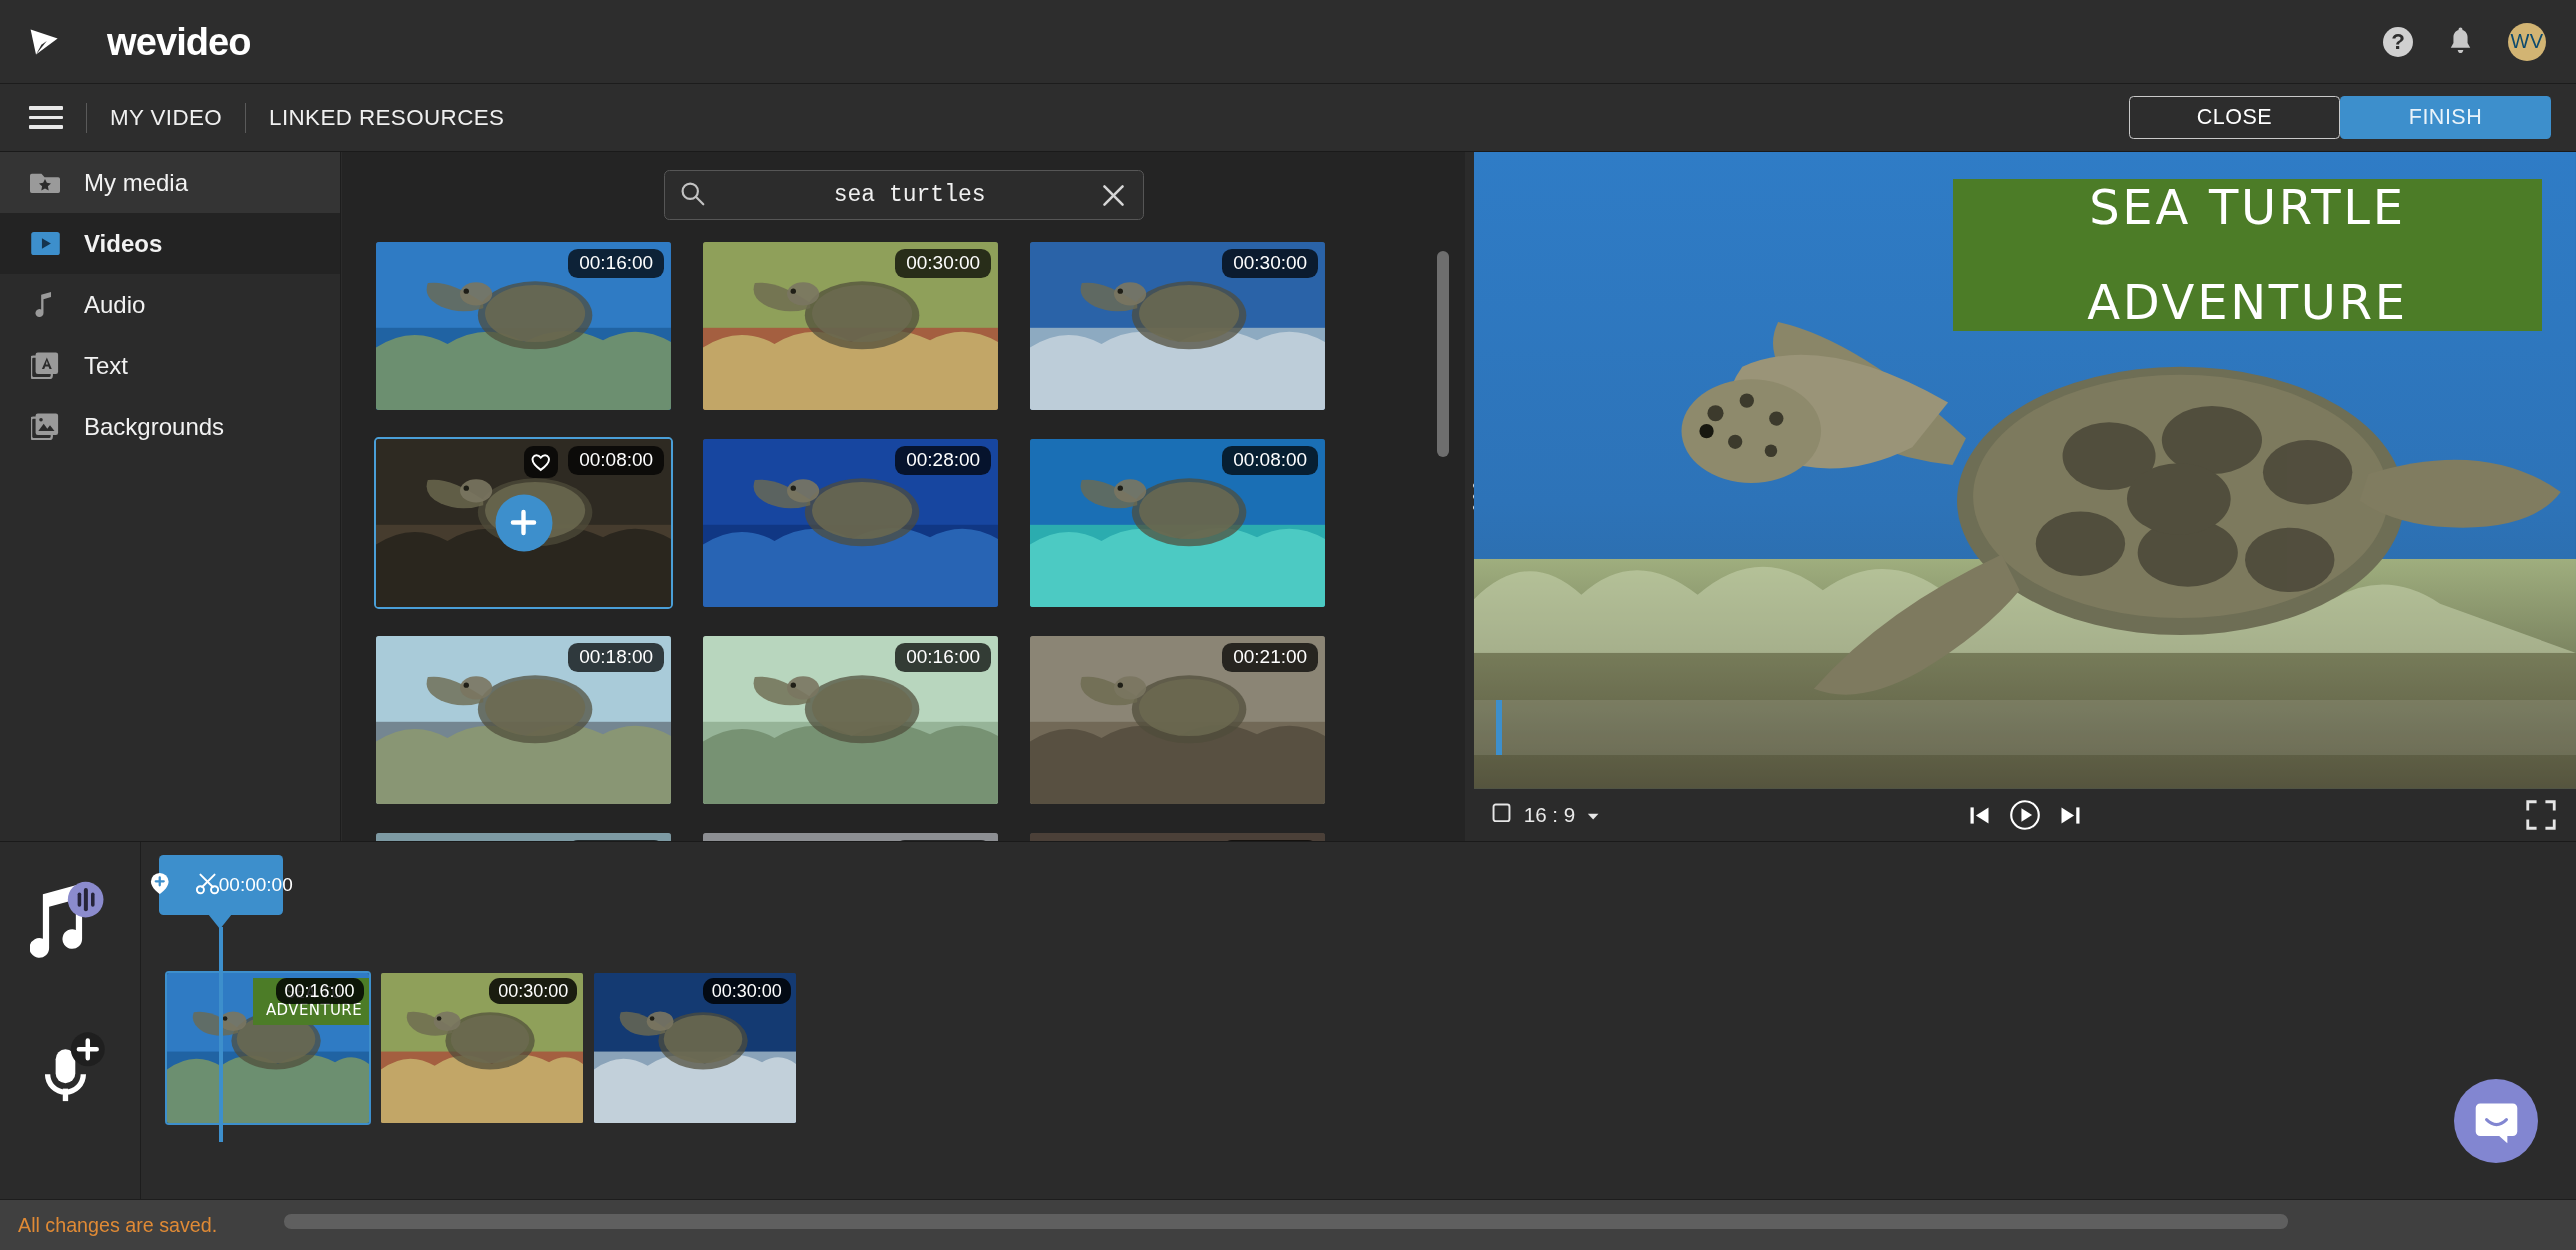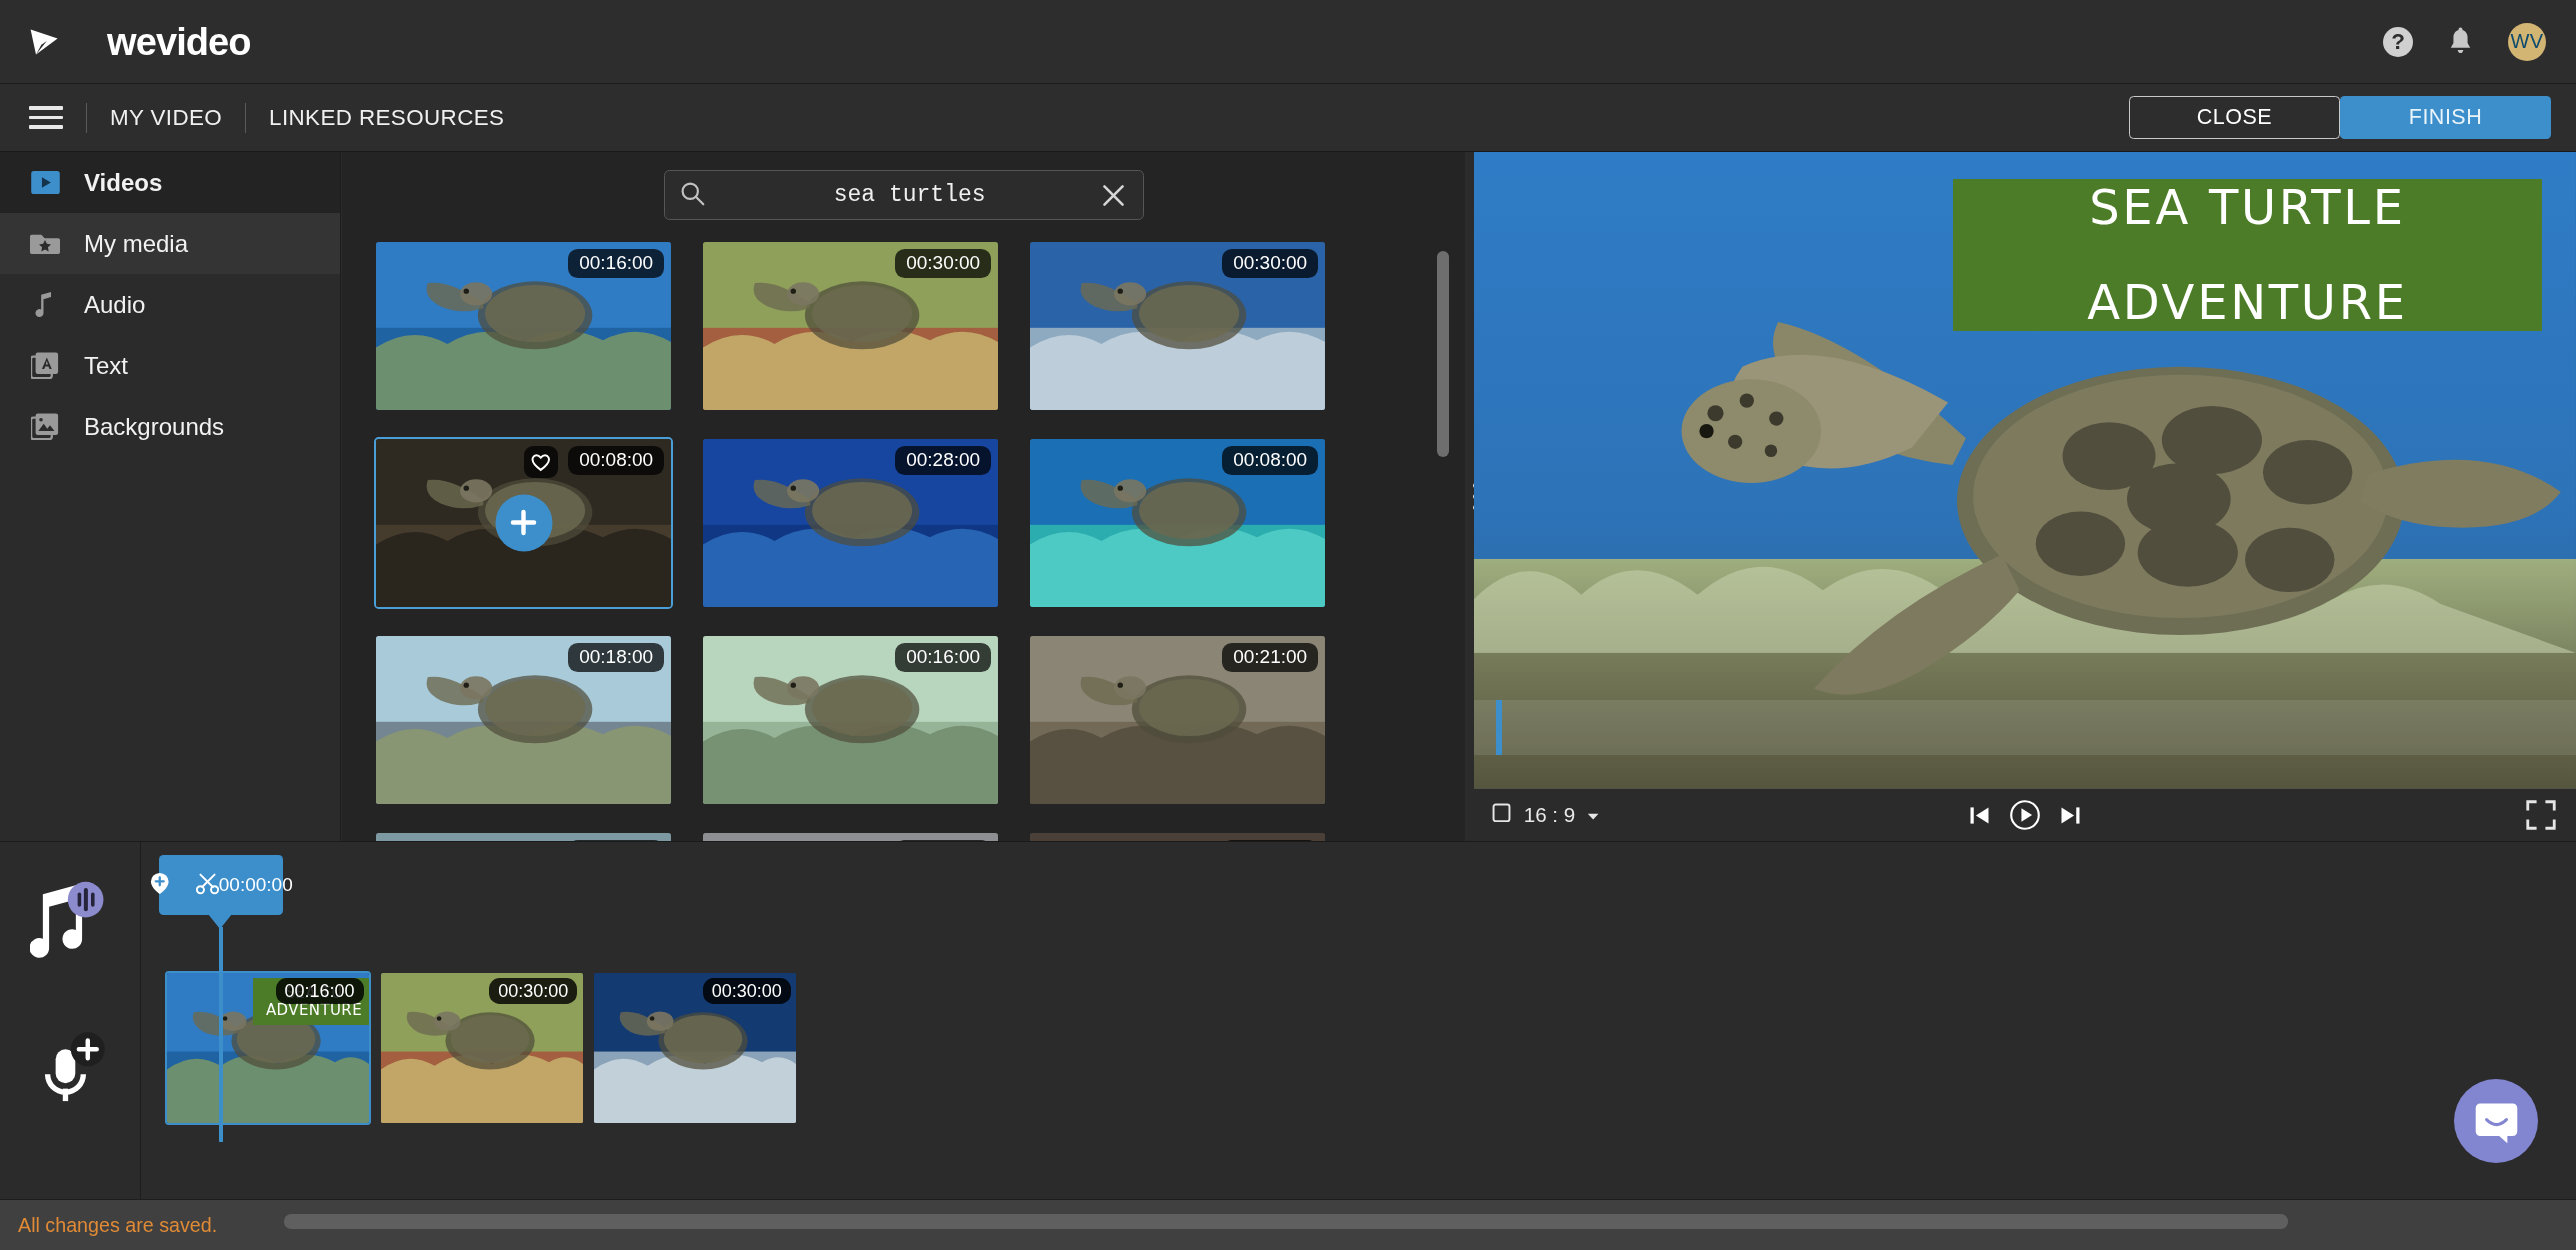--- a/index.html
+++ b/index.html
@@ -190,37 +190,37 @@
     <div class="tb-tab">LINKED RESOURCES</div>
     <div class="toolbar-right">
       <button class="btn-close">CLOSE</button>
       <button class="btn-finish">FINISH</button>
     </div>
   </div>
 
   <div class="main">
 
     <div class="sidebar">
+      <div class="side-item hover">
+        <span class="side-ic">
+          <svg width="30" height="25" viewBox="0 0 34 28">
+              <path d="M2 4 h11 l3.5 4 H32 a2 2 0 0 1 2 2 v14 a2 2 0 0 1 -2 2 H2 a2 2 0 0 1 -2 -2 V6 a2 2 0 0 1 2 -2 Z" fill="#9a9a9a"></path>
+              <path d="M17 10 l2.1 4.4 4.7 .6 -3.5 3.3 .9 4.8 -4.2 -2.4 -4.2 2.4 .9 -4.8 -3.5 -3.3 4.7 -.6 Z" fill="#2b2b2b"></path>
+            </svg>
+        </span>
+        <span>My media</span>
+      </div>
       <div class="side-item active">
         <span class="side-ic">
           <svg width="29" height="25" viewBox="0 0 32 28">
               <rect x="0" y="1" width="32" height="26" rx="3" fill="#3d8fcc"></rect>
               <path d="M12 8 L22 14 L12 20 Z" fill="#16334d"></path>
             </svg>
         </span>
         <span>Videos</span>
-      </div>
-      <div class="side-item hover">
-        <span class="side-ic">
-          <svg width="30" height="25" viewBox="0 0 34 28">
-              <path d="M2 4 h11 l3.5 4 H32 a2 2 0 0 1 2 2 v14 a2 2 0 0 1 -2 2 H2 a2 2 0 0 1 -2 -2 V6 a2 2 0 0 1 2 -2 Z" fill="#9a9a9a"></path>
-              <path d="M17 10 l2.1 4.4 4.7 .6 -3.5 3.3 .9 4.8 -4.2 -2.4 -4.2 2.4 .9 -4.8 -3.5 -3.3 4.7 -.6 Z" fill="#2b2b2b"></path>
-            </svg>
-        </span>
-        <span>My media</span>
       </div>
       <div class="side-item">
         <span class="side-ic">
           <svg width="21.5" height="27" viewBox="0 0 24 30">
               <path d="M19 1 L8 4 V20.5 a4.5 4.5 0 1 0 2.6 4 V9 l8.4 -2.3 Z" fill="#9a9a9a"></path>
             </svg>
         </span>
         <span>Audio</span>
       </div>
       <div class="side-item">

